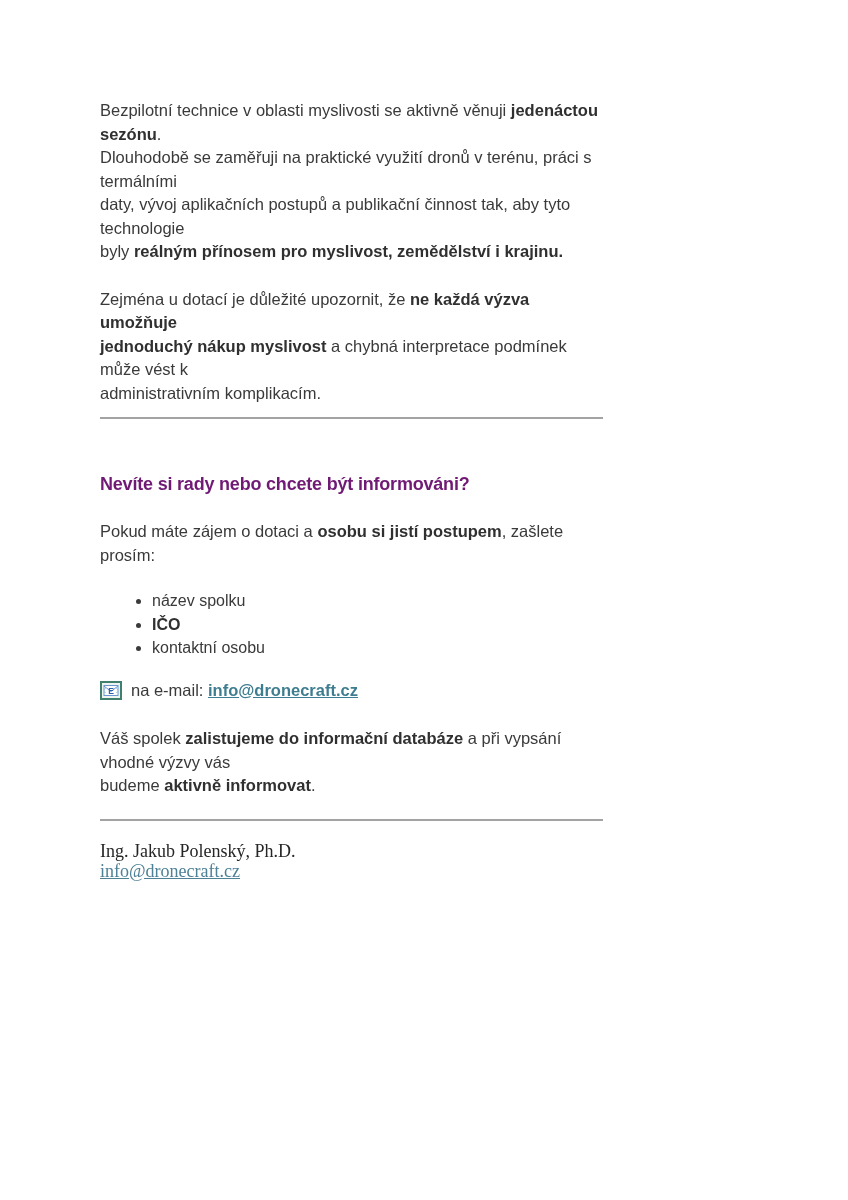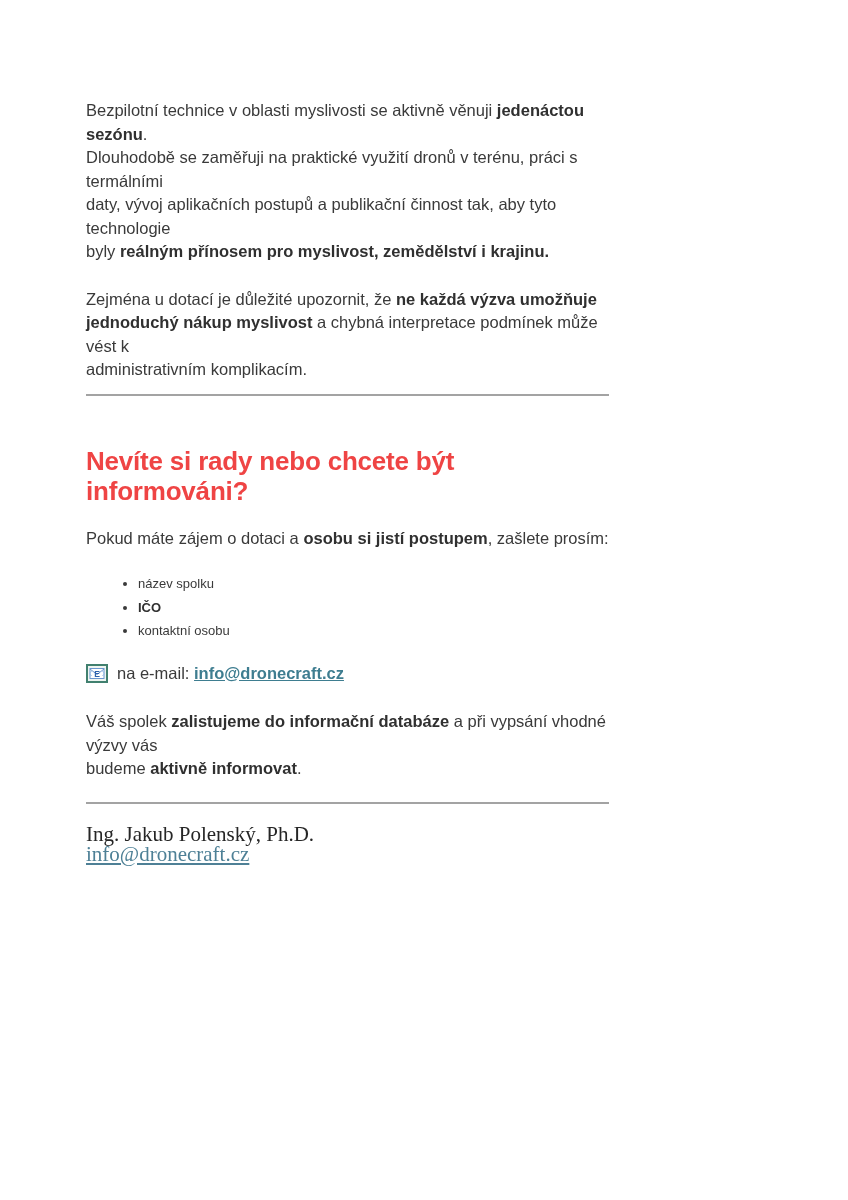--- a/index.html
+++ b/index.html
@@ -10,52 +10,51 @@
   body {
     width: 848px;
     height: 1200px;
     font-family: "Liberation Sans", sans-serif;
     color: #3a3a3a;
     overflow: hidden;
   }
   .page {
     box-sizing: border-box;
     width: 703px;
-    padding: 99px 100px 0 80px;
-    margin-left: 6px;
+    padding: 99px 100px 0 100px;
   }
   p {
     font-size: 16.5px;
     line-height: 23.5px;
     margin: 0;
   }
   b { font-weight: 700; color: #303030; }
 
   .p-grants   { margin-top: 24px; }
   .divider {
     border: none;
     border-top: 2px solid #a3a3a3;
     margin: 12px 0 0 0;
   }
   .divider-2 { margin-top: 21px; }
   h1 {
-    font-size: 26px;
+    font-size: 18px;
     line-height: 30px;
     font-weight: 700;
-    color: #ef4444;
+    color: #701a75;
     margin: 50px 0 0 0;
     letter-spacing: -0.2px;
   }
   .p-request  { margin-top: 21px; }
   ul.req-list {
     margin: 22px 0 0 0;
     padding: 0 0 0 52px;
   }
   ul.req-list li {
-    font-size: 13px;
+    font-size: 16px;
     line-height: 23.5px;
   }
   .email-line {
     margin-top: 19px;
     font-size: 16.5px;
     line-height: 23.5px;
   }
   .email-icon {
     display: inline-block;
     vertical-align: -4px;
@@ -64,21 +63,21 @@
   a.email-link {
     color: #3e7d90;
     font-weight: 700;
     text-decoration: underline;
   }
   .p-database { margin-top: 21px; }
   .salutation { margin-top: 43px; }
   .signature {
     margin-top: 20px;
     font-family: "Liberation Serif", serif;
-    font-size: 21px;
+    font-size: 18px;
     line-height: 20px;
     color: #262626;
   }
   .signature a {
     color: #4e8096;
     text-decoration: underline;
   }
 </style>
 </head>
 <body>

